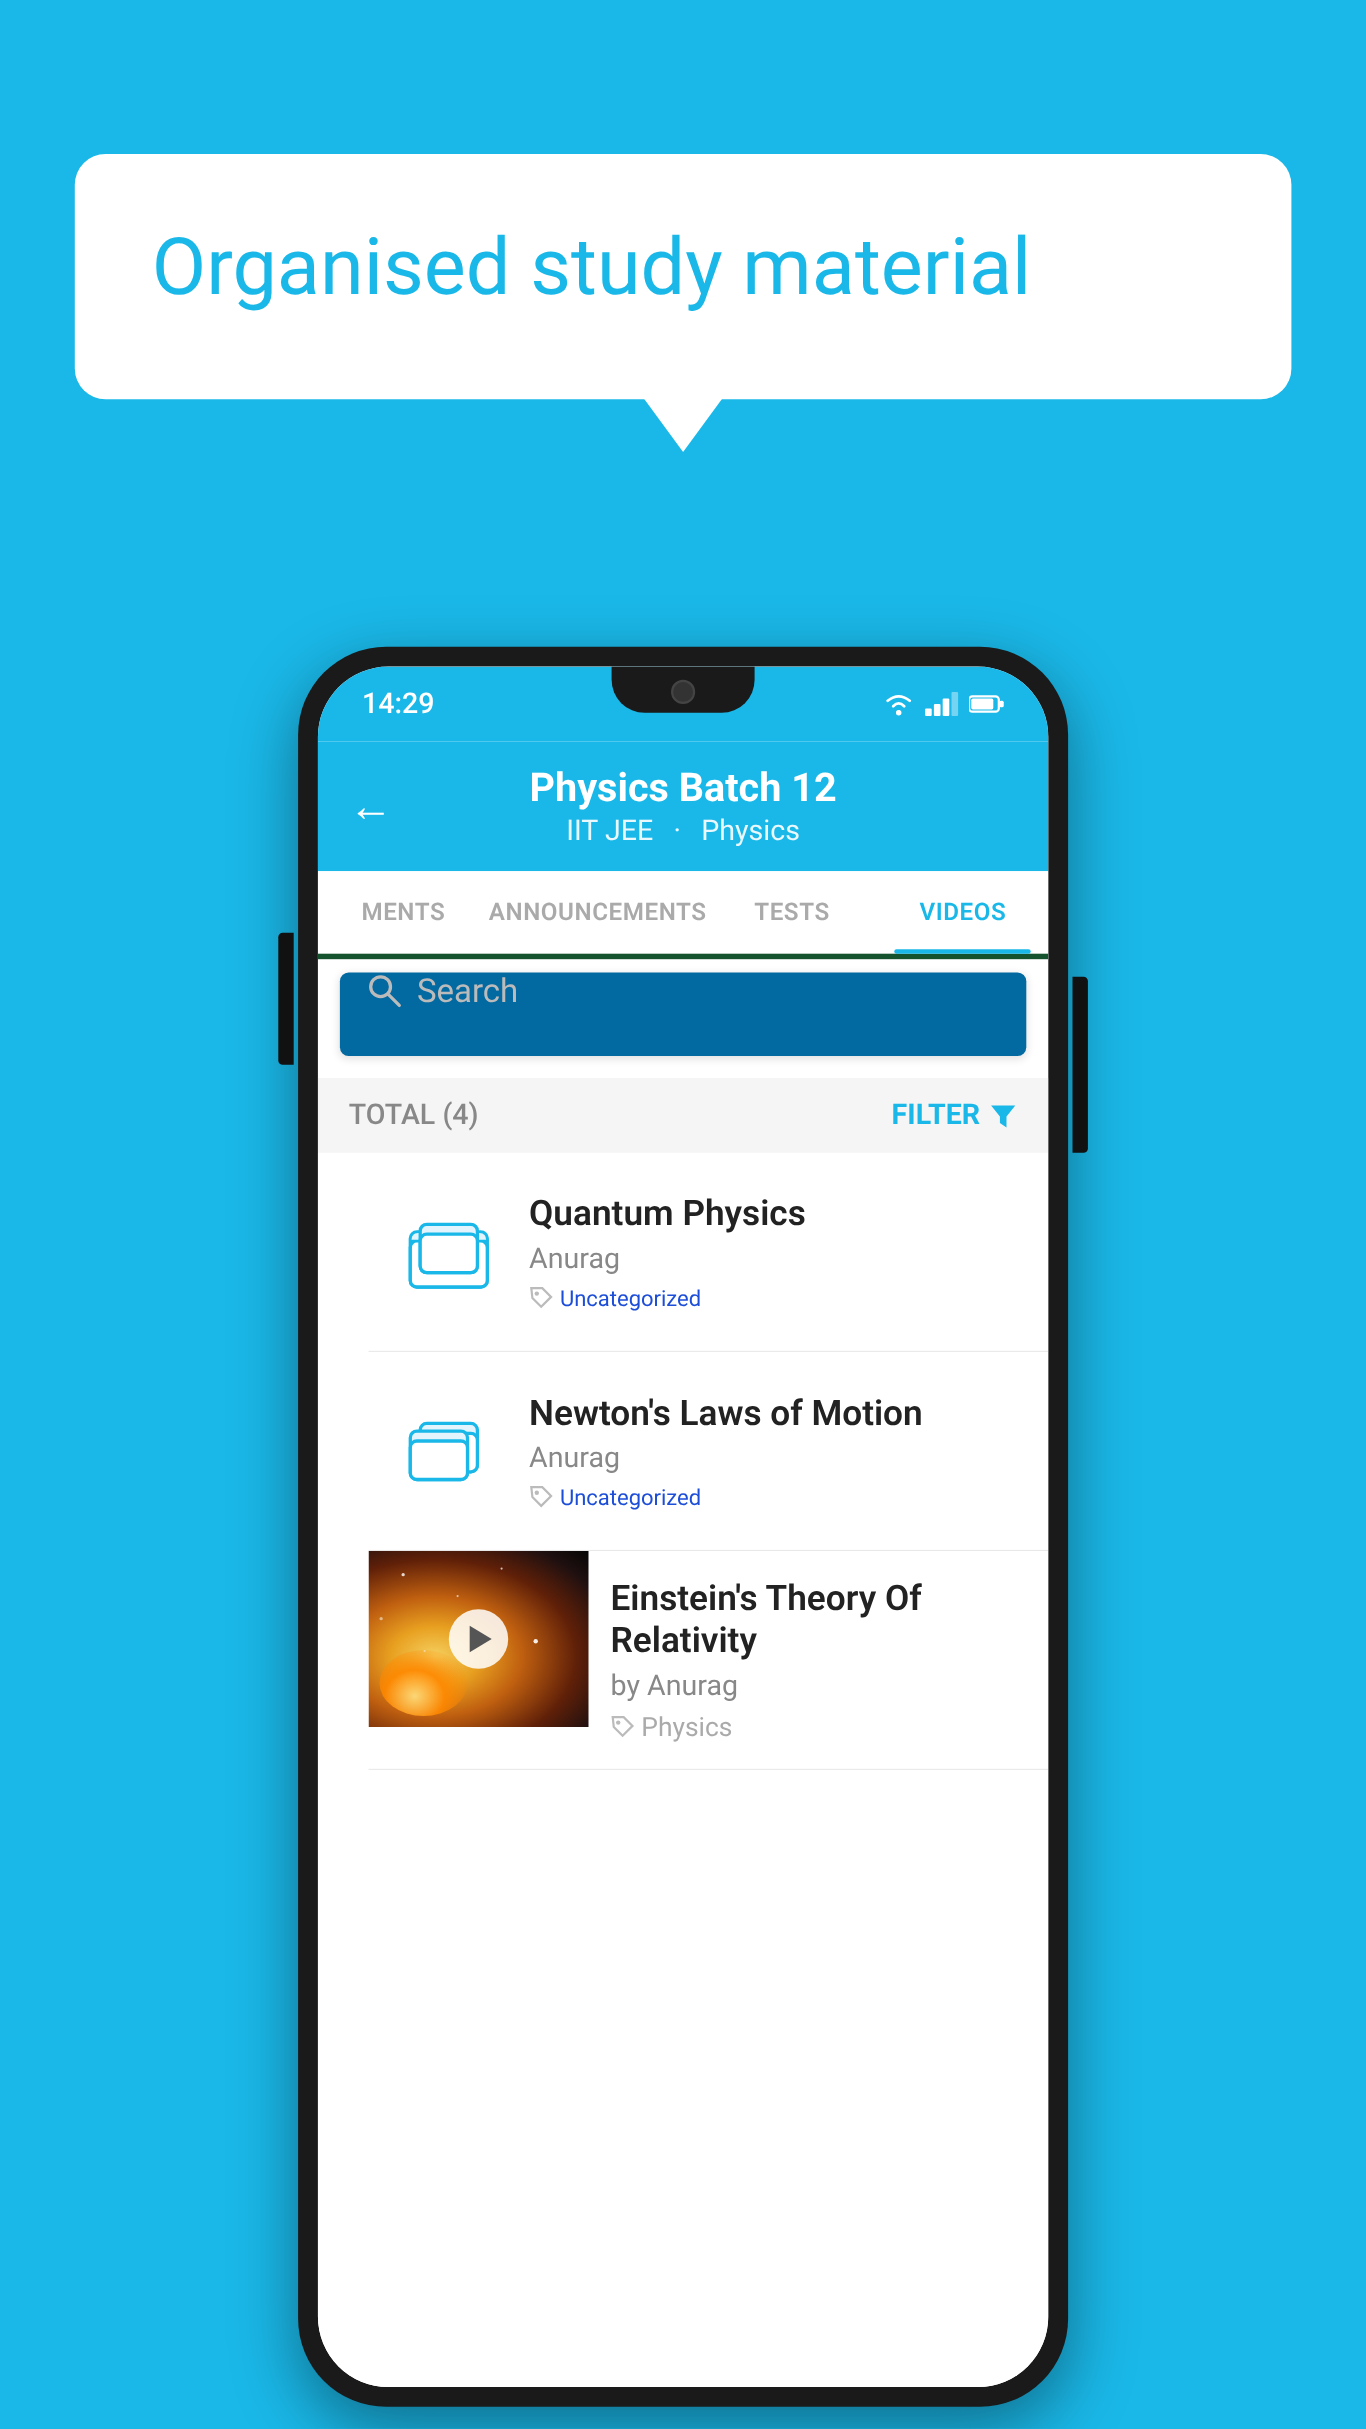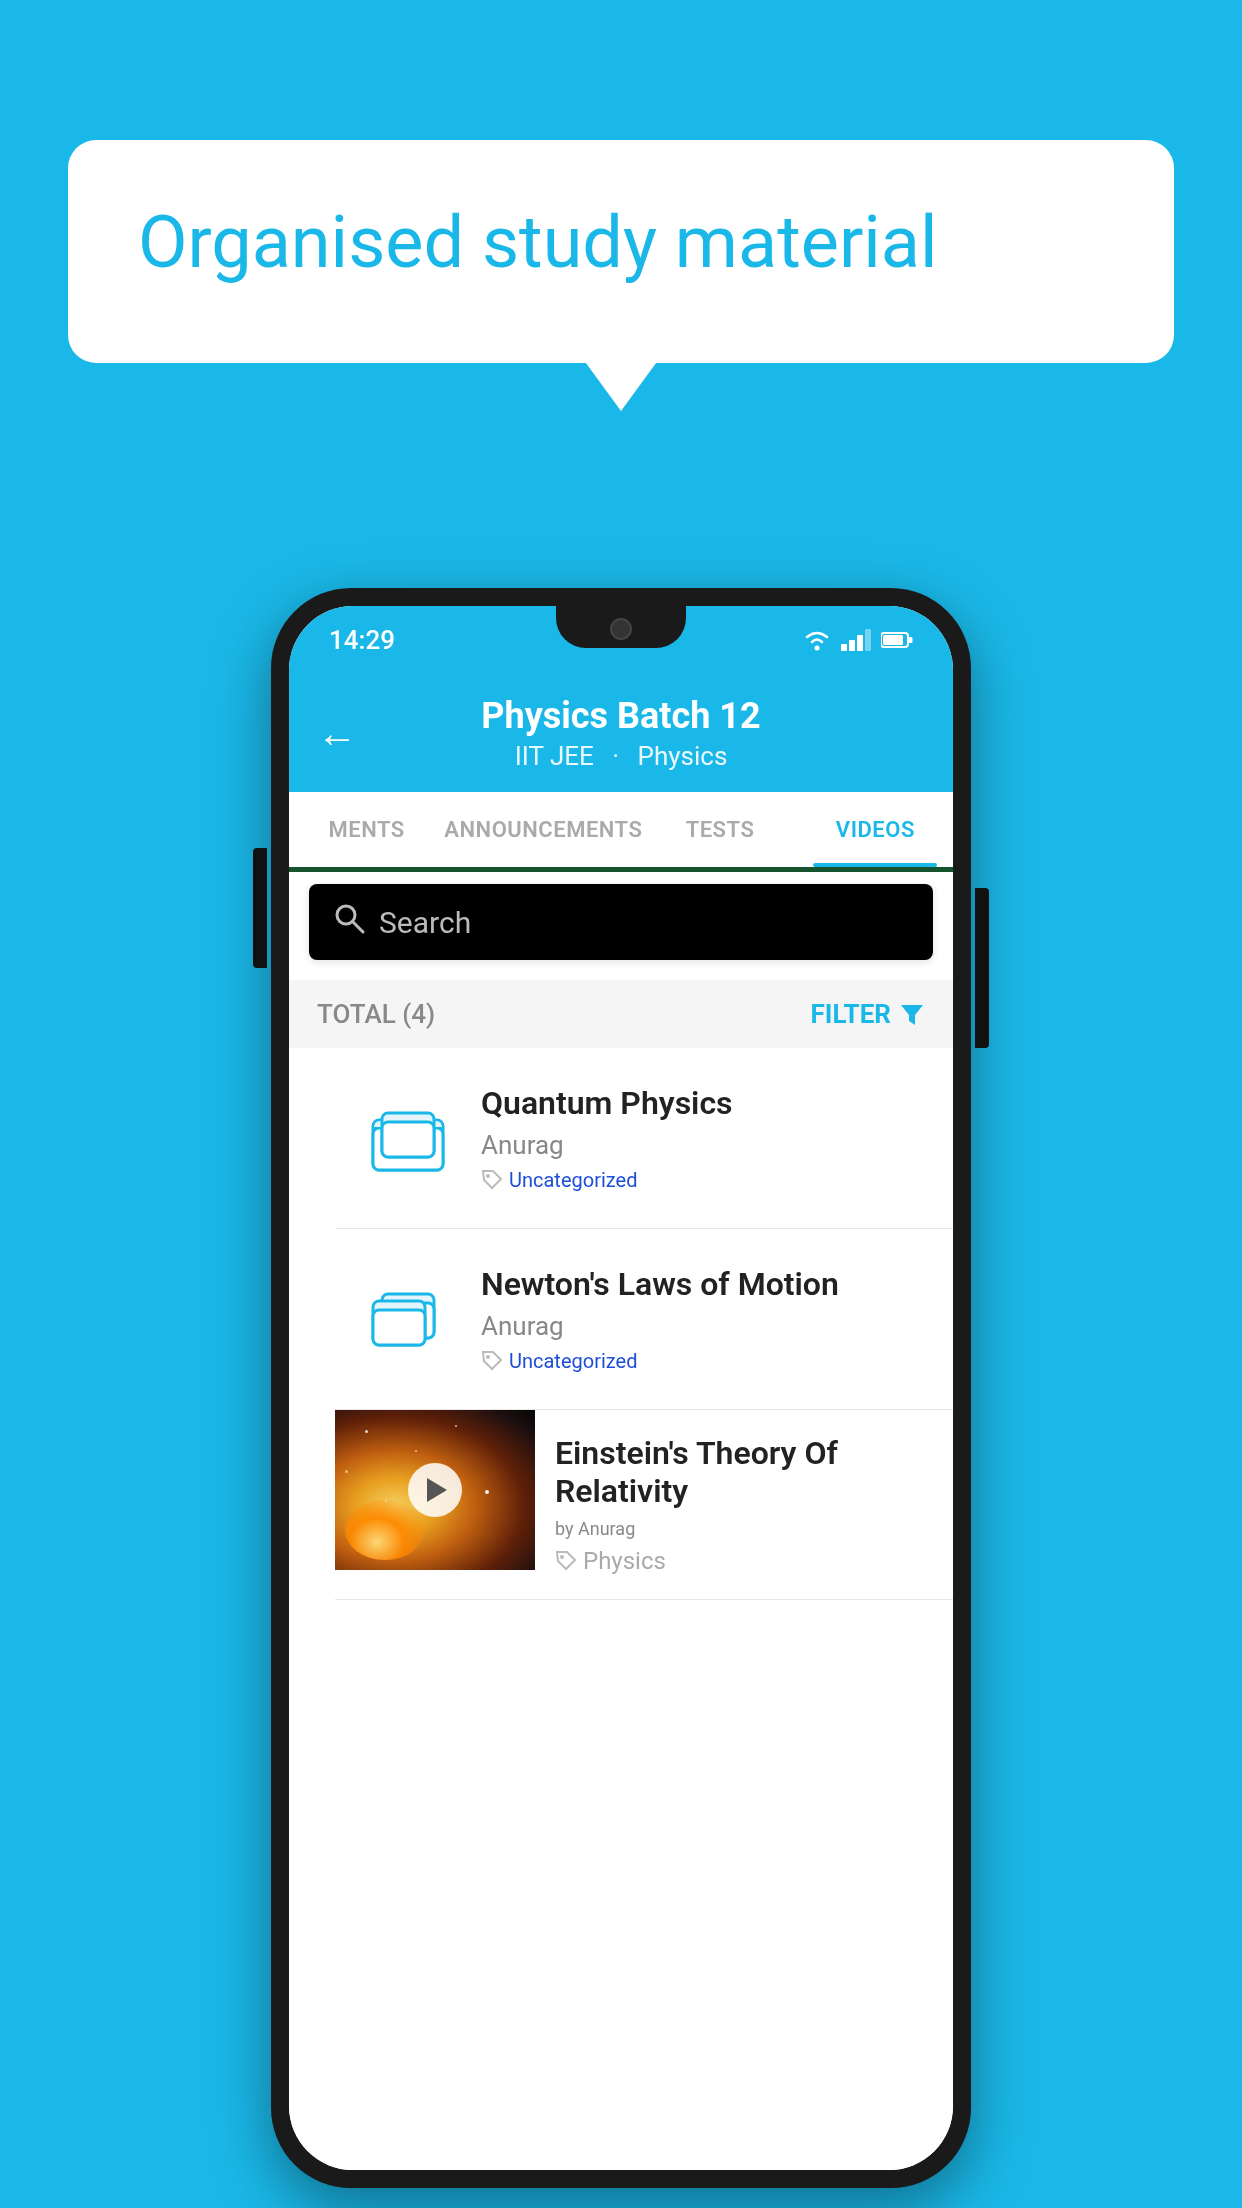--- a/index.html
+++ b/index.html
@@ -259,24 +259,23 @@
       border-radius: 2px;
     }
 
     
     .search-bar {
       position: absolute;
       top: 278px;
       left: 20px;
       right: 20px;
       height: 76px;
-      background: #000000;
+      background: #0369a1;
       border-radius: 8px;
       display: flex;
-      align-items: center;
       padding: 0 24px;
       box-shadow: 0 2px 8px rgba(0,0,0,0.12);
       z-index: 3;
     }
 
     .search-icon-inner {
       color: #aaa;
       font-size: 34px;
       margin-right: 14px;
     }
@@ -433,21 +432,21 @@
     }
 
     .thumb-title {
       font-size: 32px;
       font-weight: 600;
       color: #222;
       margin-bottom: 8px;
     }
 
     .thumb-author {
-      font-size: 18px;
+      font-size: 26px;
       color: #888;
       margin-bottom: 8px;
     }
 
     .thumb-tag {
       display: flex;
       align-items: center;
       gap: 6px;
       font-size: 24px;
       color: #aaa;

